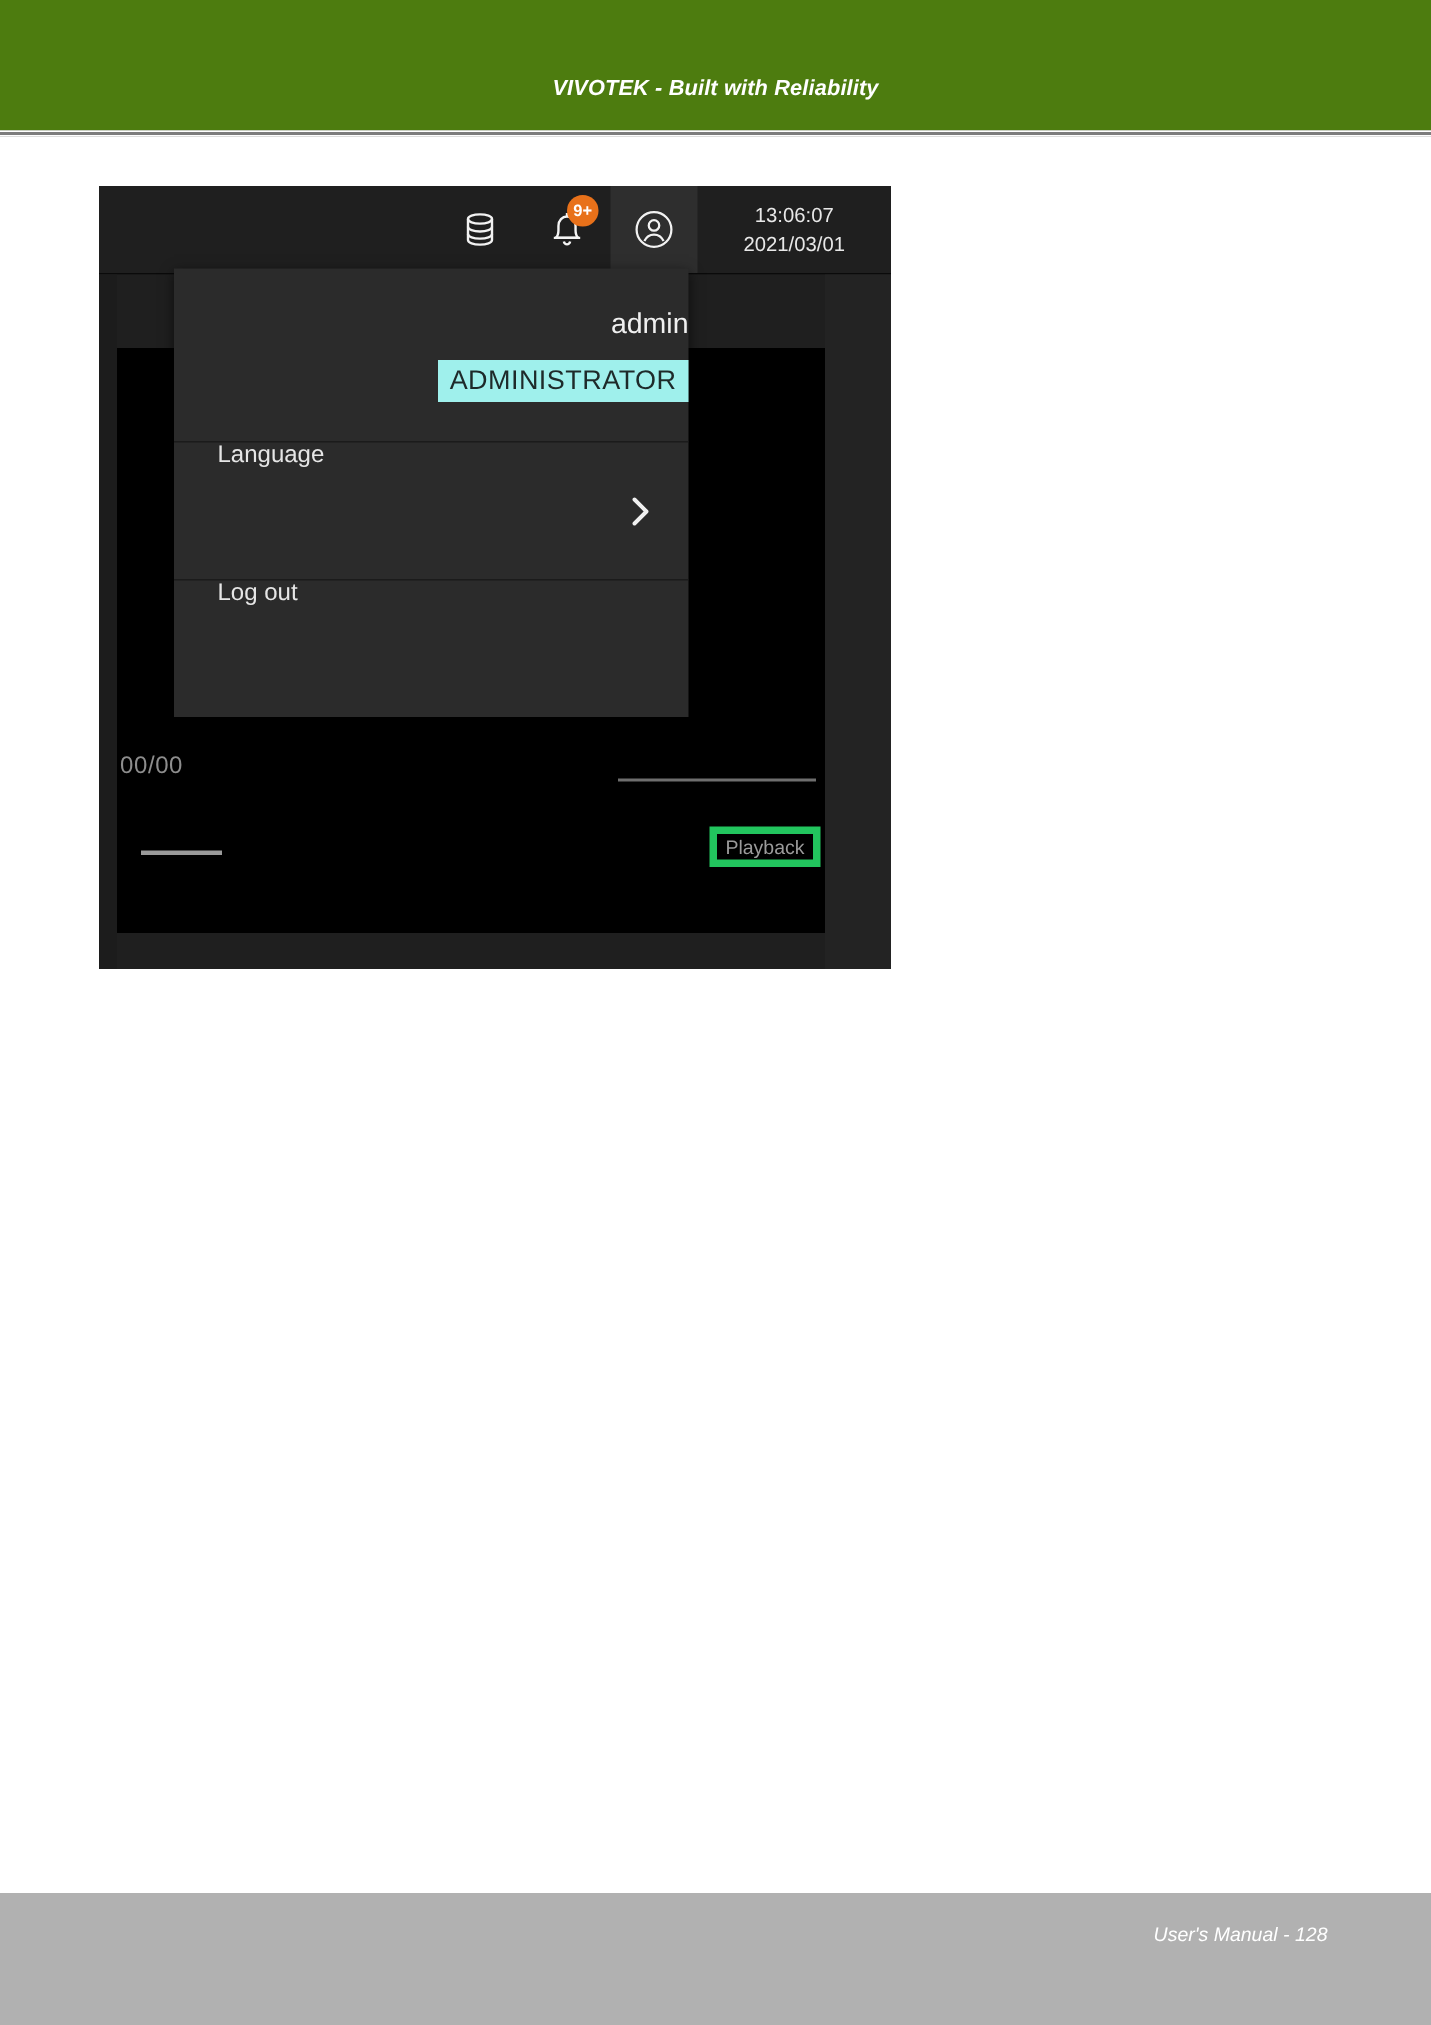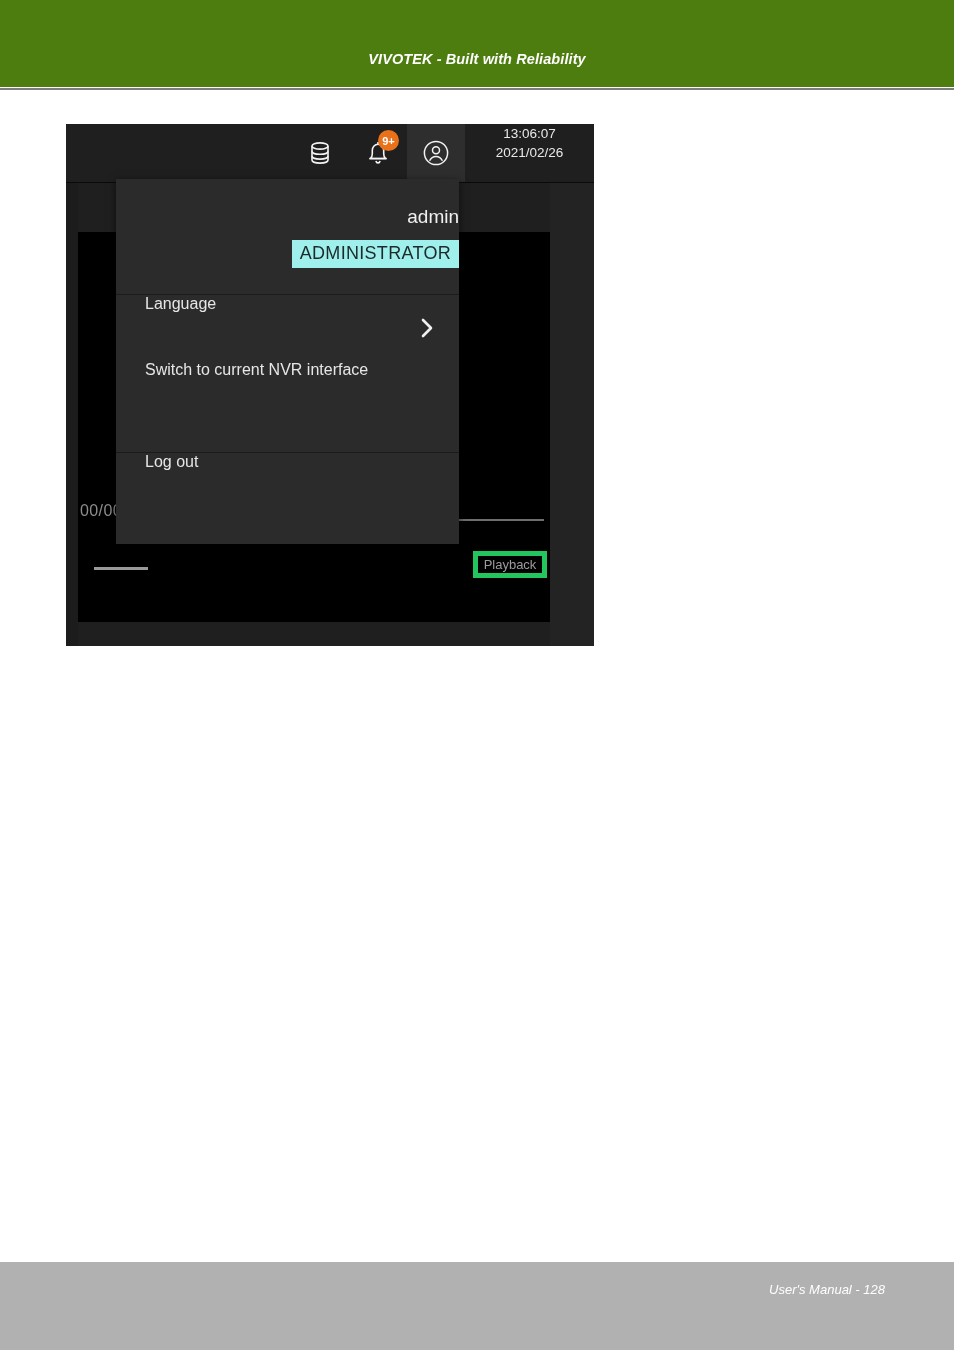--- a/index.html
+++ b/index.html
@@ -102,20 +102,21 @@
     cursor: pointer;
   }
   .tb-btn.active { background: #2e2e2e; }
   .tb-datetime {
     width: 129px;
     height: 58px;
     background: #1f1f1f;
     display: flex;
     flex-direction: column;
     align-items: center;
+    justify-content: center;
     color: #e8e8e8;
     font-size: 13.5px;
     line-height: 19px;
   }
   .badge {
     position: absolute;
     top: 6px;
     left: 29px;
     min-width: 21px;
     height: 21px;
@@ -298,21 +299,21 @@
             <svg width="28" height="28" viewBox="0 0 28 28">
               <circle cx="14" cy="14" r="11.6" fill="none" stroke="#f2f2f2" stroke-width="1.5"></circle>
               <circle cx="14" cy="11.3" r="3.5" fill="none" stroke="#f2f2f2" stroke-width="1.5"></circle>
               <path d="M7.6 21.7 C8.9 18.9 11.2 17.4 14 17.4 C16.8 17.4 19.1 18.9 20.4 21.7" fill="none" stroke="#f2f2f2" stroke-width="1.5"></path>
             </svg>
           </span>
         </div>
 
         <div class="tb-datetime">
           <div>13:06:07</div>
-          <div>2021/02/26</div>
+          <div>2021/03/01</div>
         </div>
 
       </div>
     </div>
 
     <div class="app-body">
       <div class="left-rail"></div>
       <div class="right-rail"></div>
 
       <div class="stage">
@@ -332,23 +333,20 @@
 
       <div class="menu-section sec-nav">
         <div class="menu-item">
           <span>Language</span>
           <span class="chev">
             <svg width="15" height="24" viewBox="0 0 15 24">
               <polyline points="3,4 11,12 3,20" fill="none" stroke="#f0f0f0" stroke-width="2.6" stroke-linecap="round" stroke-linejoin="round"></polyline>
             </svg>
           </span>
         </div>
-        <div class="menu-item">
-          <span>Switch to current NVR interface</span>
-        </div>
       </div>
 
 
       <div class="menu-section sec-logout">
         <div class="menu-item">
           <span>Log out</span>
         </div>
       </div>
 
     </div>

